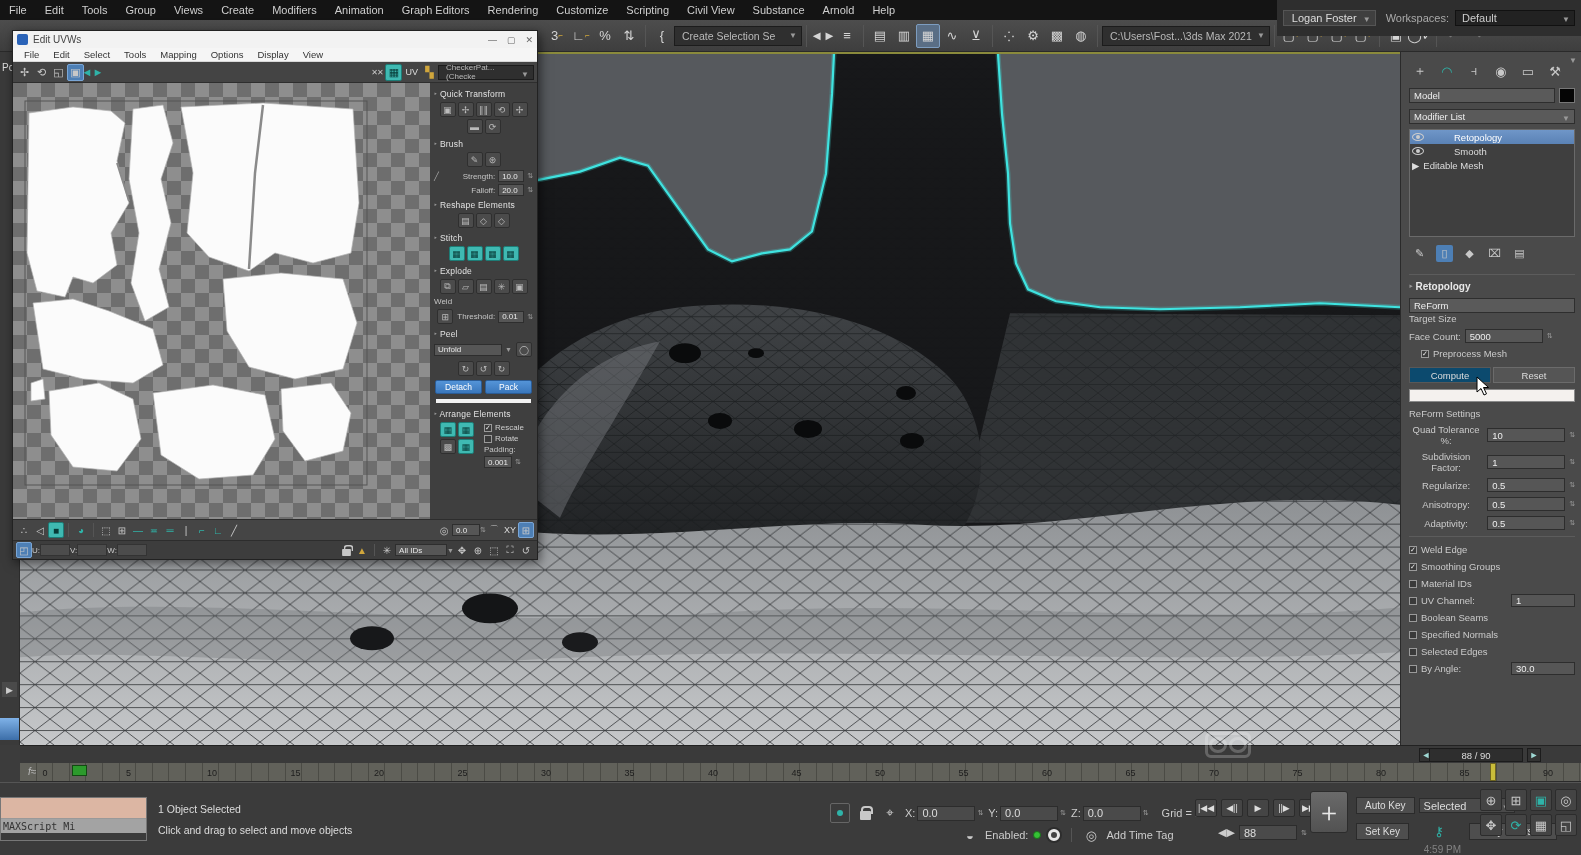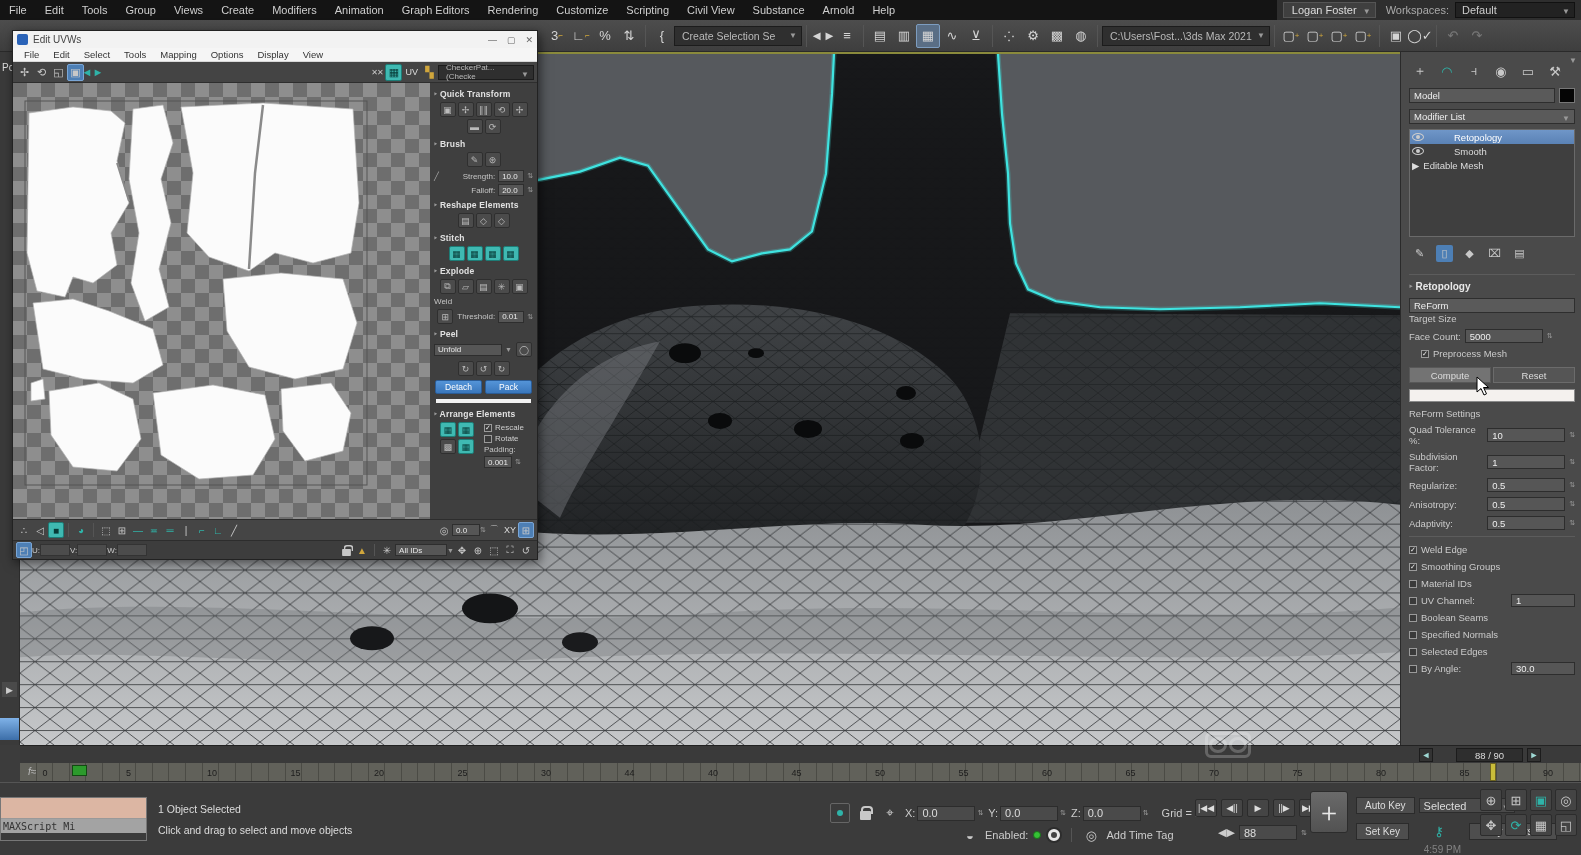--- a/index.html
+++ b/index.html
@@ -10,21 +10,21 @@
   body{font-family:"Liberation Sans",sans-serif;background:#2b2b2b}
   #root{position:relative;width:1581px;height:855px;background:#3c3c3c;overflow:hidden;font-size:11px;color:#ccc}
   .abs{position:absolute}
   .icon{display:inline-flex;align-items:center;justify-content:center;width:20px;height:20px;color:#c8c8c8;font-size:13px;border-radius:2px}
   .ticon{color:var(--teal-icon)}
   .yicon{color:#d0a63c}
   .sep{width:1px;height:22px;background:#2d2d2d;margin:0 4px;border-right:1px solid #555}
   
   #menubar{left:0;top:0;width:1581px;height:20px;background:#141414;display:flex;align-items:center;z-index:4}
   #menubar .mi{padding:0 9px;color:#cfcfcf;font-size:11px;line-height:20px;cursor:default}
-  #menu-right{position:absolute;right:0;top:0;height:20px;display:flex;align-items:center;background:#2e2e2e;padding:0 6px}
+  #menu-right{position:absolute;right:0;top:0;height:36px;display:flex;align-items:center;background:#2e2e2e;padding:0 6px}
   .userbox{background:#3f3f3f;border:1px solid #555;color:#ddd;padding:1px 18px 1px 8px;position:relative;margin-right:10px}
   .ddcaret{position:absolute;right:4px;top:4px;font-size:8px;color:#999}
   .wslabel{color:#aaa;margin-right:6px}
   .wsbox{background:#222;border:1px solid #111;color:#ccc;width:120px;padding:1px 14px 1px 6px;position:relative}
   
   #toolbar{left:0;top:20px;width:1581px;height:32px;background:linear-gradient(#4d4d4d,#3e3e3e);border-bottom:1px solid #2a2a2a;display:flex;align-items:center;z-index:2;padding-left:545px}
   .tbtn{width:24px;height:24px;display:flex;align-items:center;justify-content:center;font-size:13px;color:#d5d5d5;border-radius:2px}
   .tbtn.hl{background:#5a6e85;border:1px solid #7d9dc0}
   .dd{background:#2f2f2f;border:1px solid #1c1c1c;color:#b9b9b9;height:20px;display:flex;align-items:center;padding:0 16px 0 7px;position:relative;font-size:10.5px}
   
@@ -38,21 +38,21 @@
   #uvw{left:12px;top:30px;width:526px;height:530px;z-index:5;box-shadow:2px 3px 10px rgba(0,0,0,.55);background:#3f3f3f;border:1px solid #222}
   #uvw-title{height:17px;background:#f2f2f2;display:flex;align-items:center;padding:0 4px;color:#444;font-size:10px}
   #uvw-title .appico{width:11px;height:11px;background:#2a63b8;border-radius:2px;margin-right:5px}
   #uvw-title .wbtns{margin-left:auto;display:flex;gap:10px;color:#666;font-size:9px}
   #uvw-menus{height:14px;background:#f5f5f5;display:flex;align-items:center;padding-left:4px;border-bottom:1px solid #d8d8d8}
   #uvw-menus .mi{padding:0 7px;color:#333;font-size:9.5px}
   #uvw-tools{height:21px;background:#444;display:flex;align-items:center;padding:0 3px;border-bottom:1px solid #2e2e2e}
   #uvw-tools .icon{width:17px;height:17px;font-size:11px}
   #uvw-canvas{position:absolute;left:0;top:52px;width:418px;height:440px;background:repeating-conic-gradient(#8e8e8e 0% 25%,#6e6e6e 0% 50%) 0 0/28px 28px;border-right:1px solid #2a2a2a;overflow:hidden}
   #uvw-side{position:absolute;right:0;top:52px;width:107px;height:440px;background:#3f3f3f;padding:2px 4px;overflow:hidden}
-  .sechead{font-size:8.5px;font-weight:bold;color:#e2e2e2;margin:3px 0 2px;letter-spacing:.2px}
+  .sechead{font-size:8.5px;font-weight:normal;color:#e2e2e2;margin:3px 0 2px;letter-spacing:.2px}
   .sechead::before{content:"‣ ";color:#9a9a9a}
   .mini{width:16px;height:15px;background:#4b4b4b;border:1px solid #2f2f2f;border-radius:2px;display:inline-flex;align-items:center;justify-content:center;font-size:9px;color:#bbb;margin:1px}
   .mrow{display:flex;justify-content:center;flex-wrap:wrap}
   .frow{display:flex;align-items:center;justify-content:flex-end;gap:3px;margin:2px 0;font-size:8px;color:#c5c5c5}
   .vbox{background:#565656;border:1px solid #2e2e2e;color:#e8e8e8;min-width:26px;height:12px;font-size:8px;display:inline-flex;align-items:center;justify-content:flex-start;padding:0 3px}
   .spn{color:#999;font-size:7px}
   .bluebtn{background:linear-gradient(#5494d8,#3a77bc);border:1px solid #2b5c96;color:#fff;font-size:8.5px;height:14px;flex:1;display:flex;align-items:center;justify-content:center;border-radius:2px}
   .whitebar{height:4px;background:#f2f2f2;margin:5px 2px}
   .chk{font-size:8px;color:#cfcfcf;display:flex;align-items:center;gap:3px;margin:2px 0 2px 18px}
   .cb{width:8px;height:8px;border:1px solid #9a9a9a;background:#3a3a3a;display:inline-flex;align-items:center;justify-content:center;font-size:7px;color:#e8e8e8}
@@ -70,33 +70,33 @@
   #stackbox{margin-top:5px;height:108px;background:#3f3f3f;border:1px solid #6a6a6a}
   .stackrow{display:flex;align-items:center;height:14px;padding:0 2px;color:#ddd;font-size:9.5px;gap:4px}
   .stackrow.sel{background:linear-gradient(#6f96c8,#5a82b5);color:#fff}
   .eye{width:12px;height:8px;border:1px solid #ccc;border-radius:50%;position:relative;flex:0 0 auto}
   .eye::after{content:"";position:absolute;left:3px;top:1px;width:4px;height:4px;border-radius:50%;background:#ccc}
   #stackbtns{display:flex;gap:8px;margin:8px 0 0 2px}
   #stackbtns .icon{width:17px;height:17px;font-size:11px;border:1px solid transparent}
   .rollhead{margin-top:12px;font-weight:bold;color:#e8e8e8;font-size:10px;border-top:1px solid #5c5c5c;padding-top:4px}
   .rollhead::before{content:"‣ ";color:#999}
   .cprow{display:flex;align-items:center;gap:4px;margin:5px 0;color:#cbcbcb}
-  .cprow .lbl{flex:1;text-align:left}
+  .cprow .lbl{flex:1;text-align:center}
   .cpbox{background:#565656;border:1px solid #2d2d2d;color:#eee;width:78px;height:14px;display:flex;align-items:center;padding:0 4px}
   .btn{background:#555;border:1px solid #6b6b6b;color:#ddd;height:16px;display:flex;align-items:center;justify-content:center;flex:1;font-size:9.5px}
-  .btn.dark{background:#737373;border:1px solid #585858}
+  .btn.dark{background:#0c4a6e;border:1px solid #585858}
   #progress{height:13px;background:#f4f1ee;border:1px solid #8a8a8a;margin:6px 0}
   .crow{display:flex;align-items:center;gap:4px;margin:4px 0;color:#cbcbcb}
   .crow .cb{flex:0 0 auto}
   .crow .clabel{flex:1}
   .crow .cval{background:#565656;border:1px solid #2d2d2d;color:#eee;width:64px;height:13px;display:flex;align-items:center;padding:0 4px}
   .crow .cval:empty{visibility:hidden}
   
   #trackstrip{left:20px;top:745px;width:1561px;height:18px;background:#3a3a3a;border-top:1px solid #222;z-index:1}
-  #framedisp{position:absolute;right:58px;top:2px;width:67px;height:14px;background:#2e2e2e;border:1px solid #1c1c1c;color:#ddd;display:flex;align-items:center;justify-content:center;font-size:9.5px}
+  #framedisp{position:absolute;right:58px;top:2px;width:94px;height:14px;background:#2e2e2e;border:1px solid #1c1c1c;color:#ddd;display:flex;align-items:center;justify-content:center;font-size:9.5px}
   .fdarr{position:absolute;top:2px;width:14px;height:14px;background:#333;border:1px solid #1c1c1c;color:#9fd8d4;display:flex;align-items:center;justify-content:center;font-size:9px}
   #ruler{left:20px;top:763px;width:1561px;height:19px;background:#61615a;border-bottom:1px solid #2a2a2a;z-index:1;
     background-image:repeating-linear-gradient(90deg,transparent 0 15.6px,#4b4b45 15.6px 16.6px);}
   #ruler-labels{position:absolute;left:16px;right:24px;top:5px;display:flex;justify-content:space-between}
   #ruler-labels span{width:18px;text-align:center;color:#1d1d1d;font-size:9px}
   #key0{position:absolute;left:52px;top:2px;width:15px;height:11px;background:var(--key-green);border:1px solid #124a12}
   #playhead{position:absolute;left:1470px;top:0;width:6px;height:18px;background:var(--playhead-yellow);border:1px solid #6e6520}
   #mxs-icon{left:28px;top:766px;color:#bbb;font-size:10px;z-index:2;font-style:italic}
   
   #statusbar{left:0;top:782px;width:1581px;height:73px;background:#3b3b3b;border-top:1px solid #555;z-index:1}
@@ -610,21 +610,21 @@
     <div id="key0"></div>
     <div id="ruler-labels">
 
     <span>0</span>
         <span>5</span>
         <span>10</span>
         <span>15</span>
         <span>20</span>
         <span>25</span>
         <span>30</span>
-        <span>44</span>
+        <span>35</span>
         <span>40</span>
         <span>45</span>
         <span>50</span>
         <span>55</span>
         <span>60</span>
         <span>65</span>
         <span>70</span>
         <span>75</span>
         <span>80</span>
         <span>85</span>

